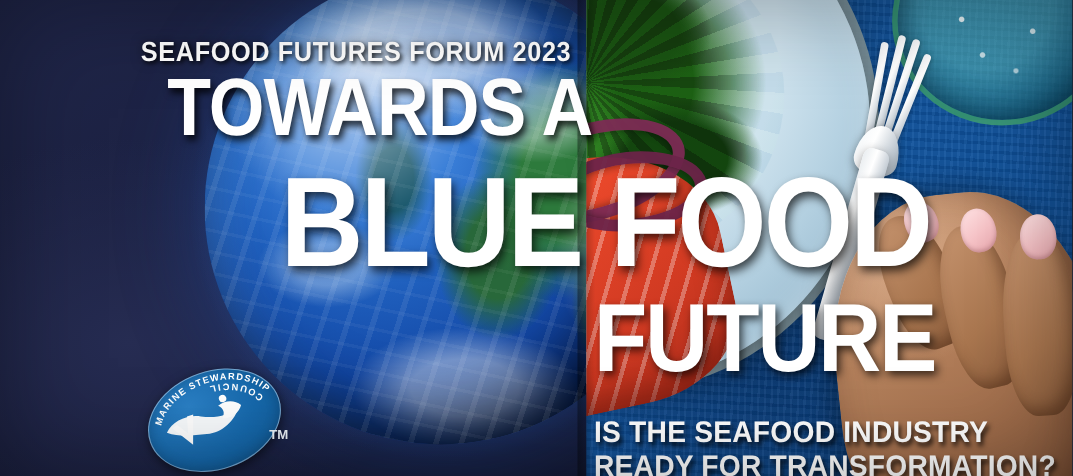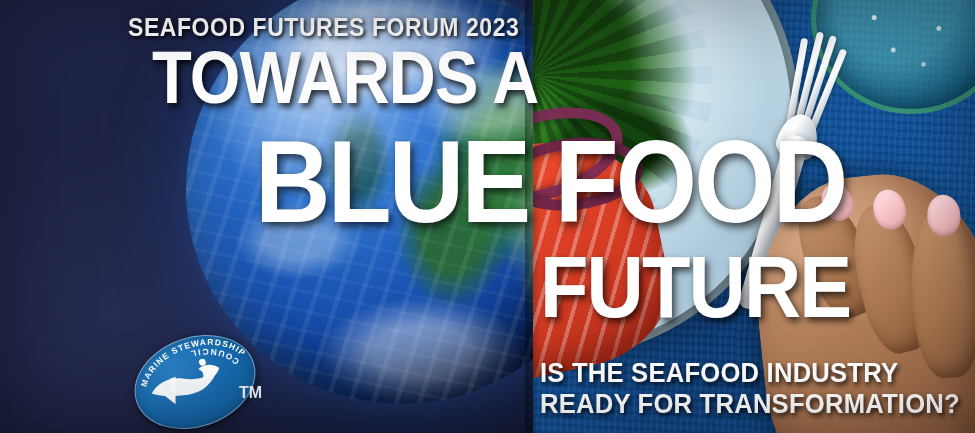--- a/index.html
+++ b/index.html
@@ -200,21 +200,21 @@
   .nl3{right:28px;bottom:262px;width:33px;height:41px;transform:rotate(2deg);}
 
   
   .seam{
     position:absolute;left:525px;top:0;width:16px;height:433px;
     background:linear-gradient(90deg,rgba(0,0,0,.38),rgba(0,0,0,0));
     pointer-events:none;
   }
 
   
-  .text-layer{position:absolute;inset:0;}
+  .text-layer{position:absolute;inset:0;margin-top:20px;}
 
   .eyebrow{
     position:absolute;left:128px;top:13px;
     font-size:25px;font-weight:bold;letter-spacing:.6px;
     color:#fff;
     font-stretch:condensed;
     transform:scaleX(.92);transform-origin:left center;
     text-shadow:2px 2px 4px rgba(0,0,0,.85),0 0 10px rgba(0,0,0,.5);
     white-space:nowrap;
   }
@@ -262,21 +262,21 @@
   }
   .msc-oval{
     position:absolute;left:5px;top:6px;width:122px;height:88px;border-radius:50%;
     background:radial-gradient(ellipse at 35% 28%,#2a7fc4 0%,#1668ab 55%,#10568f 100%);
     transform:rotate(-19deg);
     box-shadow:0 3px 10px rgba(0,0,0,.55), inset 0 0 12px rgba(0,0,0,.2);
     border:1.5px solid rgba(190,215,235,.55);
   }
   .msc-tm{
     position:absolute;right:6px;bottom:29px;
-    color:#e8eef4;font-size:16px;font-weight:bold;
+    color:#e8eef4;font-size:12px;font-weight:bold;
   }
   .msc-arc-text{
     position:absolute;left:0;top:0;width:140px;height:100px;
   }
 
   
   .vignette{
     position:absolute;inset:0;pointer-events:none;
     box-shadow:inset 0 0 90px rgba(0,0,0,.35);
   }

